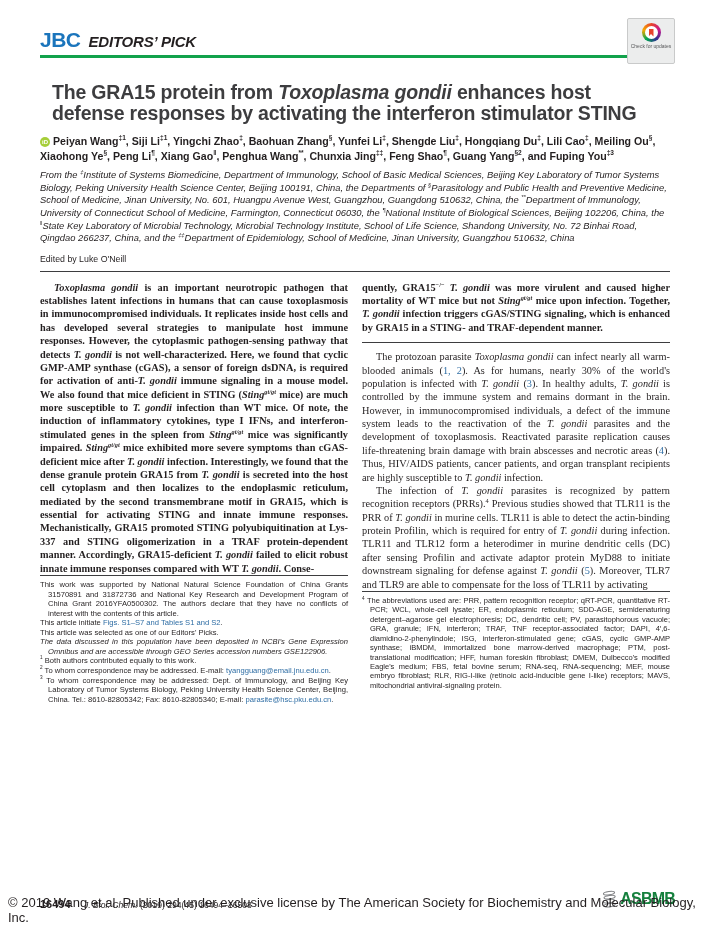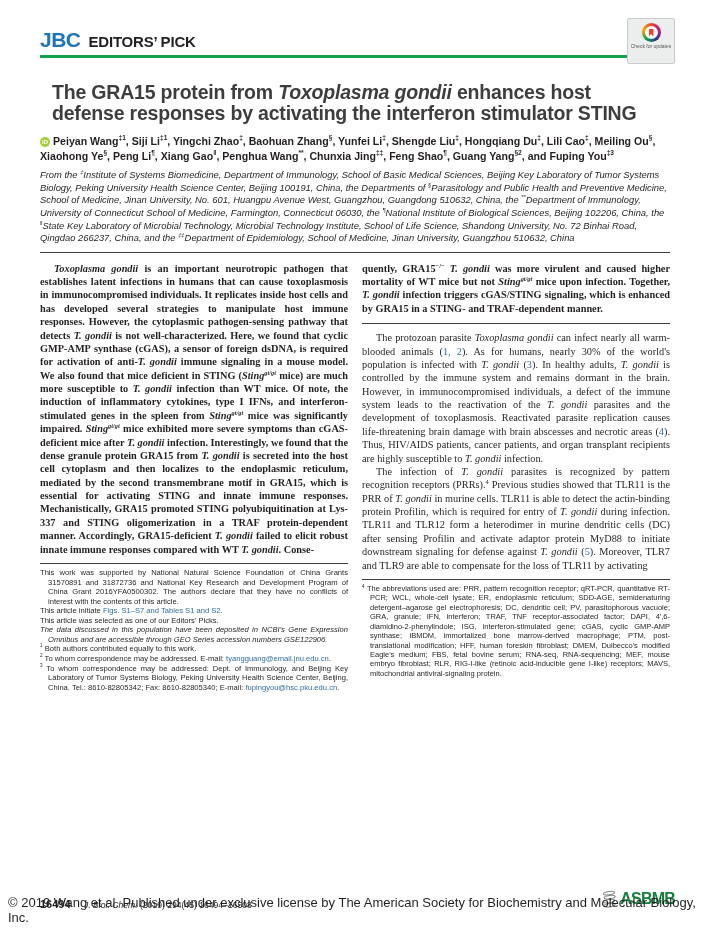--- a/index.html
+++ b/index.html
@@ -3,21 +3,21 @@
 <meta charset="utf-8">
 <style>
   html,body{margin:0;padding:0;background:#fff;}
   .page{position:relative;width:703px;height:930px;background:#fff;overflow:hidden;
         font-family:"Liberation Sans",sans-serif;color:#231f20;}
   .inner{padding:28px 33px 0 40px;}
 
   
   .masthead{display:flex;align-items:baseline;}
   .jbc{color:var(--jbc_blue,#1b75bc);font-size:21px;font-weight:700;letter-spacing:-0.5px;}
-  .pick{font-size:15px;font-weight:700;color:#231f20;margin-left:8px;letter-spacing:-0.2px;}
+  .pick{font-size:15px;font-weight:700;color:#231f20;margin-left:8px;letter-spacing:-0.2px;font-style:italic;}
   .greenbar{height:3px;background:var(--green,#12a24b);margin-top:3px;}
   .check-badge{position:absolute;top:18px;right:28px;width:46px;height:44px;background:#eceded;
                border:1px solid #c9caca;border-radius:2px;text-align:center;cursor:pointer;z-index:2;}
   .ring{width:19px;height:19px;border-radius:50%;margin:4px auto 1px;
         background:conic-gradient(#e8432d,#c6168d,#2e3192,#00a651,#f6a800,#e8432d);
         display:flex;align-items:center;justify-content:center;}
   .ring-inner{width:13px;height:13px;border-radius:50%;background:#fff;display:flex;align-items:center;justify-content:center;}
   .bookmark{width:5px;height:8px;background:#e8432d;clip-path:polygon(0 0,100% 0,100% 100%,50% 68%,0 100%);}
   .check-text{font-size:5px;line-height:1.2;color:#58595b;}
 
@@ -31,21 +31,21 @@
   .edited{margin-top:9px;font-size:8.8px;}
   .rule-main{border:none;border-top:1.6px solid #3d3d3f;margin:7px 0 0;}
 
   
   .cols{display:flex;gap:14px;margin-top:9px;}
   .col{width:308px;flex:0 0 308px;}
   .para{font-family:"Liberation Serif",serif;font-size:10.3px;line-height:1.3;text-align:justify;margin:0;}
   .abstract{font-weight:700;}
   .indent{text-indent:14px;}
   .rule-col{border:none;border-top:1px solid #3d3d3f;margin:8px 0 7px;}
-  .fn-block{border-top:1px solid #3d3d3f;margin-top:7px;padding-top:4px;}
+  .fn-block{border-top:1px solid #3d3d3f;padding-top:4px;}
   .fn{font-size:7.6px;line-height:1.26;padding-left:8px;text-indent:-8px;text-align:justify;margin:0;}
   .fn-right .fn{font-size:7.5px;}
 
   
   .r-i{font-style:italic;}
   .r-sup{font-size:0.62em;vertical-align:super;line-height:0;}
   .r-link{color:var(--link_blue,#2e6da4);}
 
   
   .footer-line{position:absolute;left:40px;right:28px;bottom:18px;display:flex;align-items:baseline;justify-content:space-between;}
@@ -77,35 +77,36 @@
       <div class="check-text">Check for updates</div>
     </div>
 
     <h1 class="title"><span>The GRA15 protein from </span><span class="r-i">Toxoplasma gondii</span><span> enhances host defense responses by activating the interferon stimulator STING</span></h1>
 
 
     <div class="authors"><span class="orcid">iD</span><span><span>Peiyan Wang</span><span class="r-sup">‡1</span><span>, Siji Li</span><span class="r-sup">‡1</span><span>, Yingchi Zhao</span><span class="r-sup">‡</span><span>, Baohuan Zhang</span><span class="r-sup">§</span><span>, Yunfei Li</span><span class="r-sup">‡</span><span>, Shengde Liu</span><span class="r-sup">‡</span><span>, Hongqiang Du</span><span class="r-sup">‡</span><span>, Lili Cao</span><span class="r-sup">‡</span><span>, Meiling Ou</span><span class="r-sup">§</span><span>, Xiaohong Ye</span><span class="r-sup">§</span><span>, Peng Li</span><span class="r-sup">¶</span><span>, Xiang Gao</span><span class="r-sup">‖</span><span>, Penghua Wang</span><span class="r-sup">**</span><span>, Chunxia Jing</span><span class="r-sup">‡‡</span><span>, Feng Shao</span><span class="r-sup">¶</span><span>, Guang Yang</span><span class="r-sup">§2</span><span>, and Fuping You</span><span class="r-sup">‡3</span></span></div>
 
     <div class="affil"><span>From the </span><span class="r-sup">‡</span><span>Institute of Systems Biomedicine, Department of Immunology, School of Basic Medical Sciences, Beijing Key Laboratory of Tumor Systems Biology, Peking University Health Science Center, Beijing 100191, China, the Departments of </span><span class="r-sup">§</span><span>Parasitology and Public Health and Preventive Medicine, School of Medicine, Jinan University, No. 601, Huangpu Avenue West, Guangzhou, Guangdong 510632, China, the </span><span class="r-sup">**</span><span>Department of Immunology, University of Connecticut School of Medicine, Farmington, Connecticut 06030, the </span><span class="r-sup">¶</span><span>National Institute of Biological Sciences, Beijing 102206, China, the </span><span class="r-sup">‖</span><span>State Key Laboratory of Microbial Technology, Microbial Technology Institute, School of Life Science, Shandong University, No. 72 Binhai Road, Qingdao 266237, China, and the </span><span class="r-sup">‡‡</span><span>Department of Epidemiology, School of Medicine, Jinan University, Guangzhou 510632, China</span></div>
 
+    <div class="edited">Edited by Luke O'Neill</div>
 
     <hr class="rule-main">
 
     <div class="cols">
 
       <div class="col">
         <p class="para abstract indent"><span class="r-i">Toxoplasma gondii</span><span> is an important neurotropic pathogen that establishes latent infections in humans that can cause toxoplasmosis in immunocompromised individuals. It replicates inside host cells and has developed several strategies to manipulate host immune responses. However, the cytoplasmic pathogen-sensing pathway that detects </span><span class="r-i">T. gondii</span><span> is not well-characterized. Here, we found that cyclic GMP-AMP synthase (cGAS), a sensor of foreign dsDNA, is required for activation of anti-</span><span class="r-i">T. gondii</span><span> immune signaling in a mouse model. We also found that mice deficient in STING (</span><span class="r-i">Sting</span><span class="r-i r-sup">gt/gt</span><span> mice) are much more susceptible to </span><span class="r-i">T. gondii</span><span> infection than WT mice. Of note, the induction of inflammatory cytokines, type I IFNs, and interferon-stimulated genes in the spleen from </span><span class="r-i">Sting</span><span class="r-i r-sup">gt/gt</span><span> mice was significantly impaired. </span><span class="r-i">Sting</span><span class="r-i r-sup">gt/gt</span><span> mice exhibited more severe symptoms than cGAS-deficient mice after </span><span class="r-i">T. gondii</span><span> infection. Interestingly, we found that the dense granule protein GRA15 from </span><span class="r-i">T. gondii</span><span> is secreted into the host cell cytoplasm and then localizes to the endoplasmic reticulum, mediated by the second transmembrane motif in GRA15, which is essential for activating STING and innate immune responses. Mechanistically, GRA15 promoted STING polyubiquitination at Lys-337 and STING oligomerization in a TRAF protein-dependent manner. Accordingly, GRA15-deficient </span><span class="r-i">T. gondii</span><span> failed to elicit robust innate immune responses compared with WT </span><span class="r-i">T. gondii</span><span>. Conse-</span></p>
         <div class="fn-block">
           <div class="fn"><span>This work was supported by National Natural Science Foundation of China Grants 31570891 and 31872736 and National Key Research and Development Program of China Grant 2016YFA0500302. The authors declare that they have no conflicts of interest with the contents of this article.</span></div>
           <div class="fn"><span>This article initiate </span><span class="r-link">Figs. S1–S7 and Tables S1 and S2</span><span>.</span></div>
           <div class="fn"><span>This article was selected as one of our Editors' Picks.</span></div>
           <div class="fn"><span class="r-i">The data discussed in this population have been deposited in NCBI's Gene Expression Omnibus and are accessible through GEO Series accession numbers GSE122906.</span></div>
           <div class="fn"><span class="r-sup">1</span><span> Both authors contributed equally to this work.</span></div>
           <div class="fn"><span class="r-sup">2</span><span> To whom correspondence may be addressed. E-mail: </span><span class="r-link">tyangguang@email.jnu.edu.cn</span><span>.</span></div>
-          <div class="fn"><span class="r-sup">3</span><span> To whom correspondence may be addressed: Dept. of Immunology, and Beijing Key Laboratory of Tumor Systems Biology, Peking University Health Science Center, Beijing, China. Tel.: 8610-82805342; Fax: 8610-82805340; E-mail: </span><span class="r-link">fupingyou@hsc.pku.edu.cn</span><span>.</span></div>
+          <div class="fn"><span class="r-sup">3</span><span> To whom correspondence may be addressed: Dept. of Immunology, and Beijing Key Laboratory of Tumor Systems Biology, Peking University Health Science Center, Beijing, China. Tel.: 8610-82805342; Fax: 8610-82805340; E-mail: </span><span class="r-link">parasite@hsc.pku.edu.cn</span><span>.</span></div>
         </div>
       </div>
 
       <div class="col">
         <p class="para abstract"><span>quently, GRA15</span><span class="r-sup">−/−</span><span> </span><span class="r-i">T. gondii</span><span> was more virulent and caused higher mortality of WT mice but not </span><span class="r-i">Sting</span><span class="r-i r-sup">gt/gt</span><span> mice upon infection. Together, </span><span class="r-i">T. gondii</span><span> infection triggers cGAS/STING signaling, which is enhanced by GRA15 in a STING- and TRAF-dependent manner.</span></p>
         <hr class="rule-col">
         <p class="para indent"><span>The protozoan parasite </span><span class="r-i">Toxoplasma gondii</span><span> can infect nearly all warm-blooded animals (</span><span class="r-link">1, 2</span><span>). As for humans, nearly 30% of the world's population is infected with </span><span class="r-i">T. gondii</span><span> (</span><span class="r-link">3</span><span>). In healthy adults, </span><span class="r-i">T. gondii</span><span> is controlled by the immune system and remains dormant in the brain. However, in immunocompromised individuals, a defect of the immune system leads to the reactivation of the </span><span class="r-i">T. gondii</span><span> parasites and the development of toxoplasmosis. Reactivated parasite replication causes life-threatening brain damage with brain abscesses and necrotic areas (</span><span class="r-link">4</span><span>). Thus, HIV/AIDS patients, cancer patients, and organ transplant recipients are highly susceptible to </span><span class="r-i">T. gondii</span><span> infection.</span></p>
         <p class="para indent"><span>The infection of </span><span class="r-i">T. gondii</span><span> parasites is recognized by pattern recognition receptors (PRRs).</span><span class="r-sup">4</span><span> Previous studies showed that TLR11 is the PRR of </span><span class="r-i">T. gondii</span><span> in murine cells. TLR11 is able to detect the actin-binding protein Profilin, which is required for entry of </span><span class="r-i">T. gondii</span><span> during infection. TLR11 and TLR12 form a heterodimer in murine dendritic cells (DC) after sensing Profilin and activate adaptor protein MyD88 to initiate downstream signaling for defense against </span><span class="r-i">T. gondii</span><span> (</span><span class="r-link">5</span><span>). Moreover, TLR7 and TLR9 are able to compensate for the loss of TLR11 by activating</span></p>
         <div class="fn-block fn-right">
           <div class="fn"><span class="r-sup">4</span><span> The abbreviations used are: PRR, pattern recognition receptor; qRT-PCR, quantitative RT-PCR; WCL, whole-cell lysate; ER, endoplasmic reticulum; SDD-AGE, semidenaturing detergent–agarose gel electrophoresis; DC, dendritic cell; PV, parasitophorous vacuole; GRA, granule; IFN, interferon; TRAF, TNF receptor-associated factor; DAPI, 4′,6-diamidino-2-phenylindole; ISG, interferon-stimulated gene; cGAS, cyclic GMP-AMP synthase; iBMDM, immortalized bone marrow-derived macrophage; PTM, post-translational modification; HFF, human foreskin fibroblast; DMEM, Dulbecco's modified Eagle's medium; FBS, fetal bovine serum; RNA-seq, RNA-sequencing; MEF, mouse embryo fibroblast; RLR, RIG-I-like (retinoic acid-inducible gene I-like) receptors; MAVS, mitochondrial antiviral-signaling protein.</span></div>

